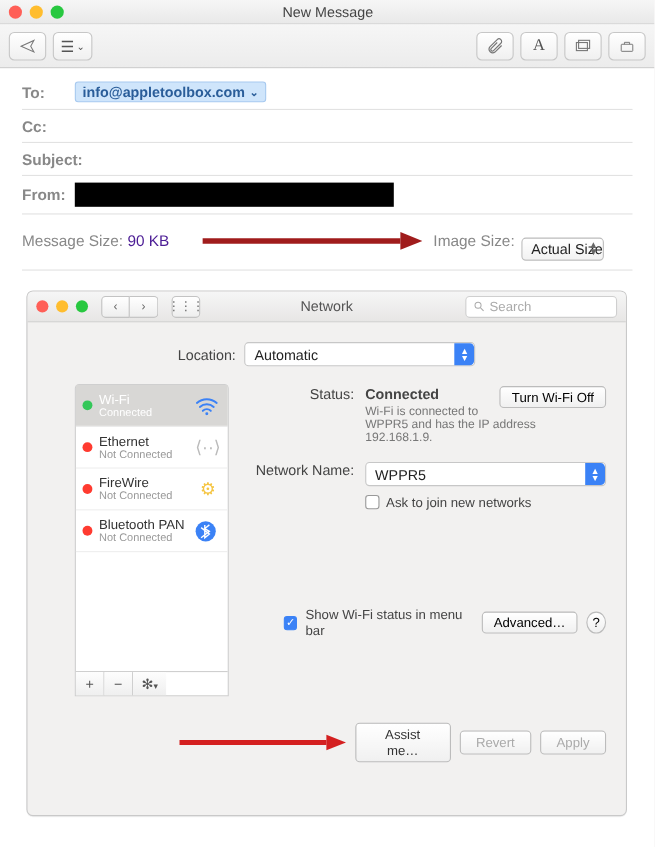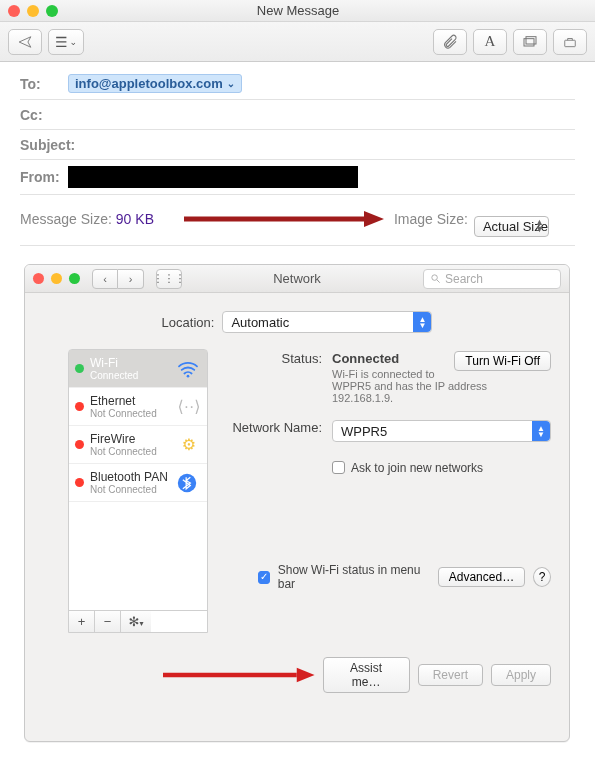--- a/index.html
+++ b/index.html
@@ -386,21 +386,21 @@
               <div class="select-blue" style="width:100%">
                 <span>WPPR5</span>
                 <span class="cap">
                     <span>▲</span>
                     <span>▼</span>
                   </span>
               </div>
             </div>
           </div>
 
-          <div class="drow" style="margin-top:19px">
+          <div class="drow" style="margin-top:8px">
             <div class="dlabel"></div>
             <div class="dval">
               <div class="checkbox-row">
                 <span class="fake-check"></span>
                 <div>
                   <div>Ask to join new networks</div>
                 </div>
               </div>
             </div>
           </div>

